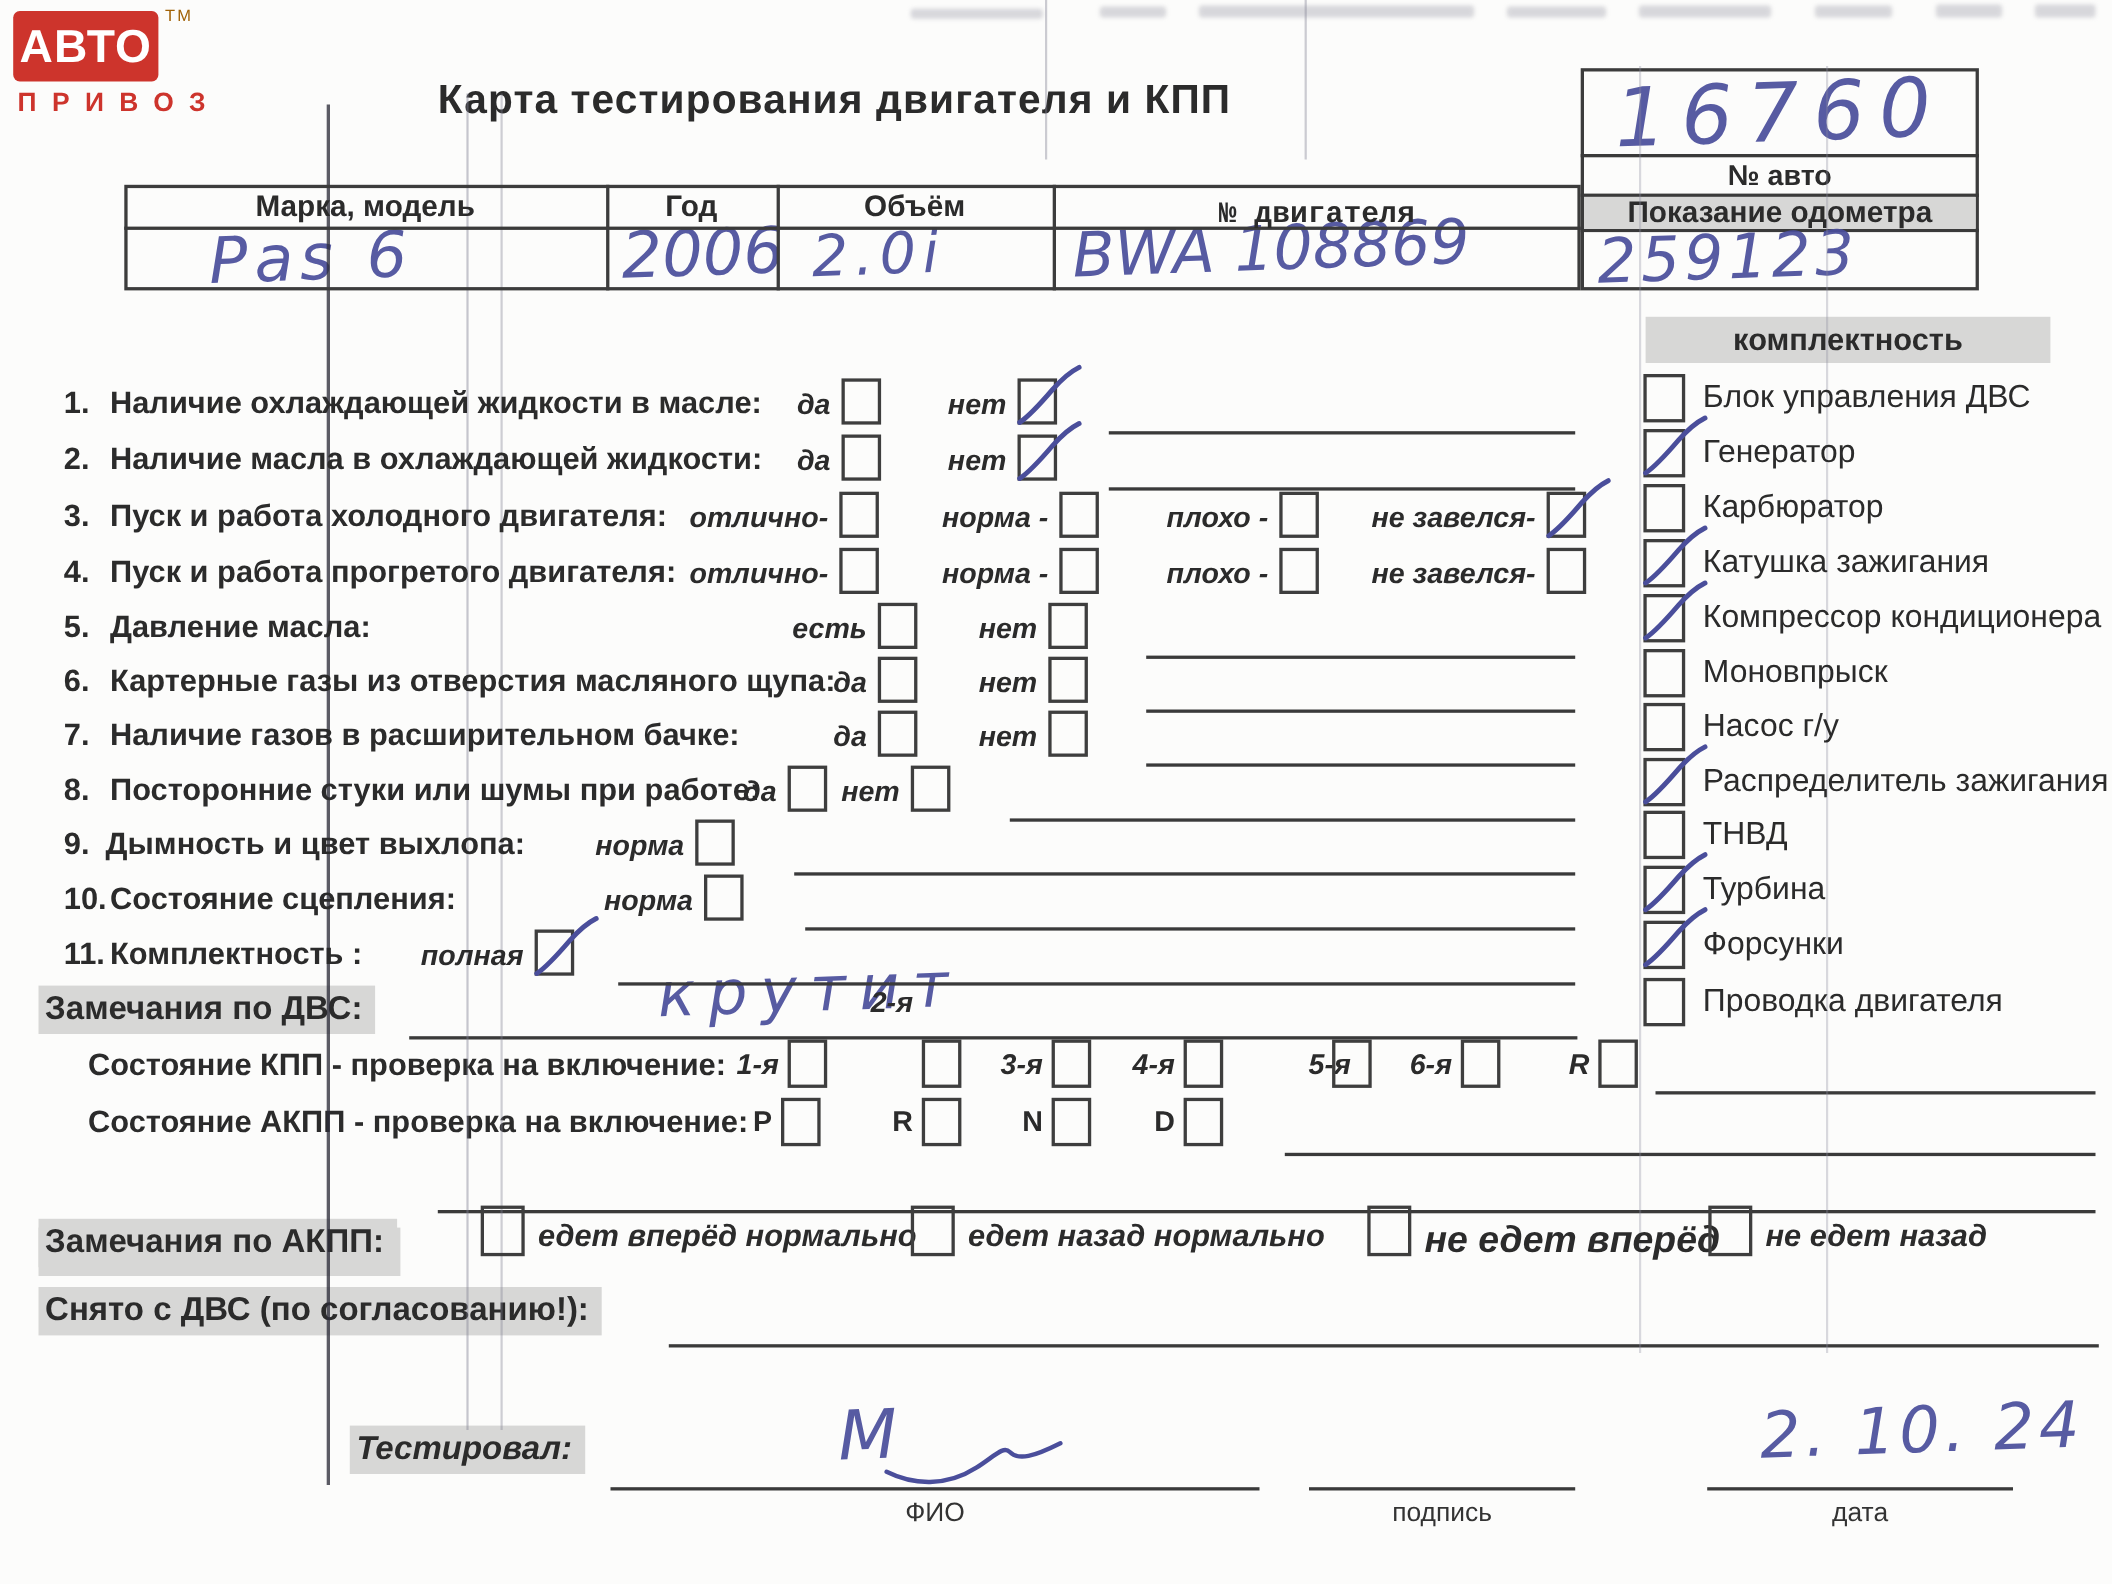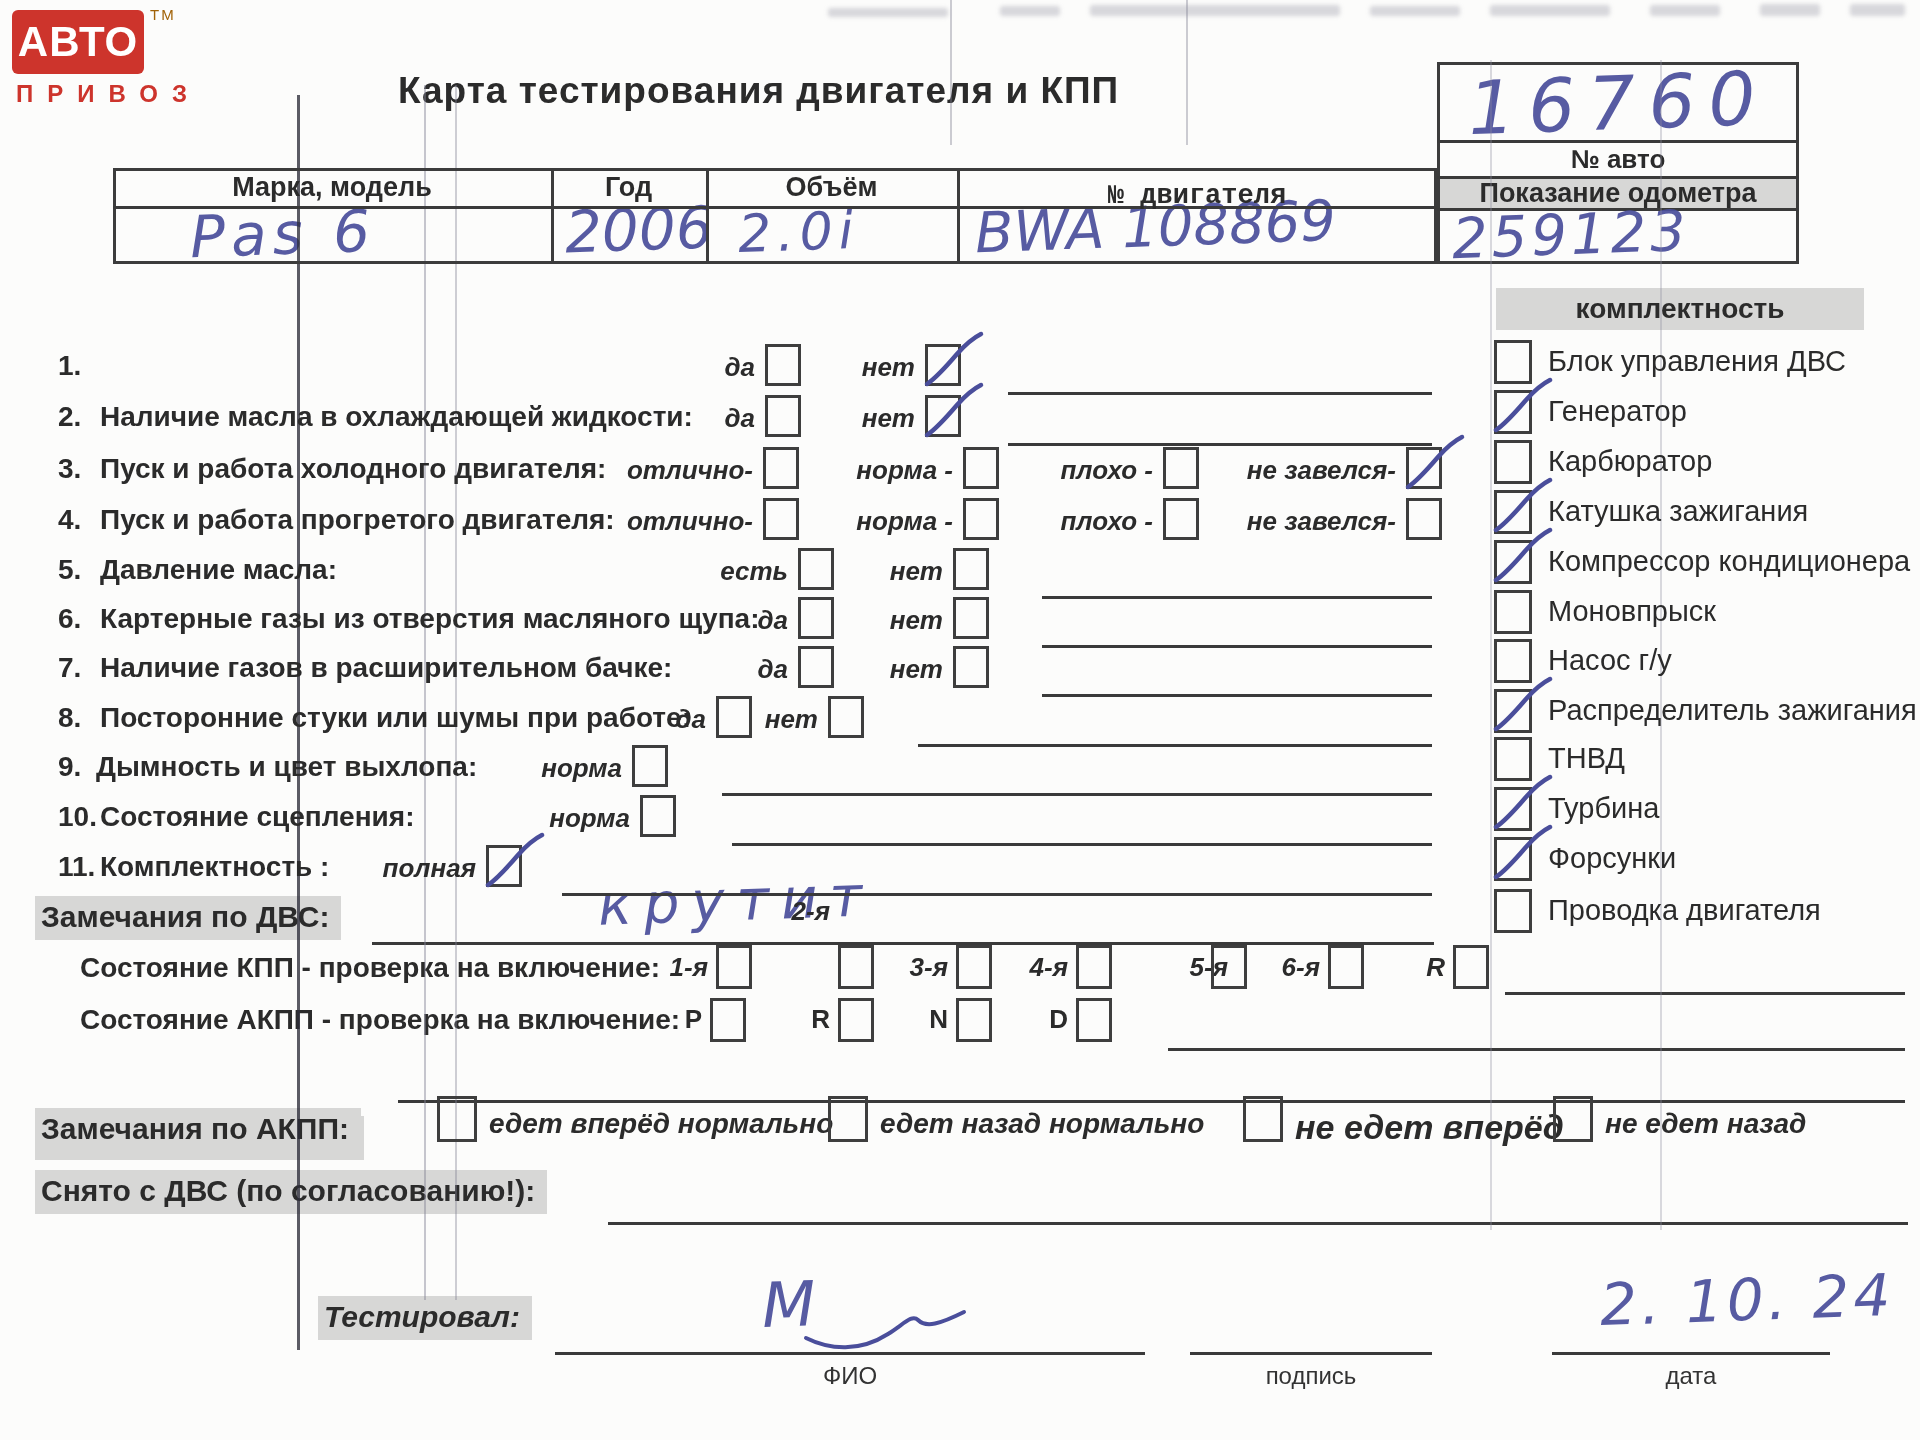--- a/index.html
+++ b/index.html
@@ -121,20 +121,21 @@
 <div class="border-box" style="left: 113px; top: 168px; width: 1324px; height: 96px;"></div>
     <div class="hline" style="left: 113px; top: 206px; width: 1324px;"></div>
     <div class="vstreak" style="left: 551px; top: 168px; width: 3px; height: 96px; background: rgb(60, 60, 60);"></div>
     <div class="vstreak" style="left: 706px; top: 168px; width: 3px; height: 96px; background: rgb(60, 60, 60);"></div>
     <div class="vstreak" style="left: 957px; top: 168px; width: 3px; height: 96px; background: rgb(60, 60, 60);"></div>
     <div class="cell-h" style="left: 113px; top: 171px; width: 438px; height: 33px;">Марка, модель</div>
     <div class="cell-h" style="left: 551px; top: 171px; width: 155px; height: 33px;">Год</div>
     <div class="cell-h" style="left: 706px; top: 171px; width: 251px; height: 33px;">Объём</div>
     <div class="cell-h" style="left: 957px; top: 179px; width: 480px; height: 33px; font-family: Liberation Mono, monospace;">№ двигателя</div>
     <div class="item-num" style="left: 58px; top: 350px;">1.</div>
+    <div class="item-label" style="left: 100px; top: 350px;">Наличие охлаждающей жидкости в масле:</div>
     <div class="opt-label" style="left: 517px; top: 352px; width: 238px;">да</div>
     <div class="cb" style="left: 765px; top: 344px; width: 36px; height: 42px;"></div>
     <div class="opt-label" style="left: 677px; top: 352px; width: 238px;">нет</div>
     <div class="cb" style="left: 925px; top: 344px; width: 36px; height: 42px;"></div>
     <svg class="check-svg" width="70" height="62" style="left: 917px; top: 334px;">
       <path d="M10 50 C 16 46, 28 34, 40 20 C 48 11, 56 4, 64 0" stroke="#4a4e9b" stroke-width="4.5" fill="none" stroke-linecap="round"></path>
     </svg>
     <div class="hline" style="left: 1008px; top: 392px; width: 424px;"></div>
     <div class="item-num" style="left: 58px; top: 401px;">2.</div>
     <div class="item-label" style="left: 100px; top: 401px;">Наличие масла в охлаждающей жидкости:</div>

